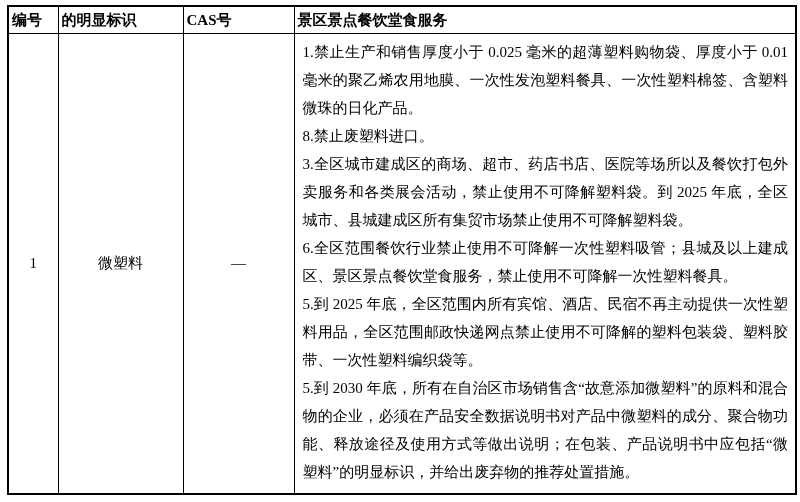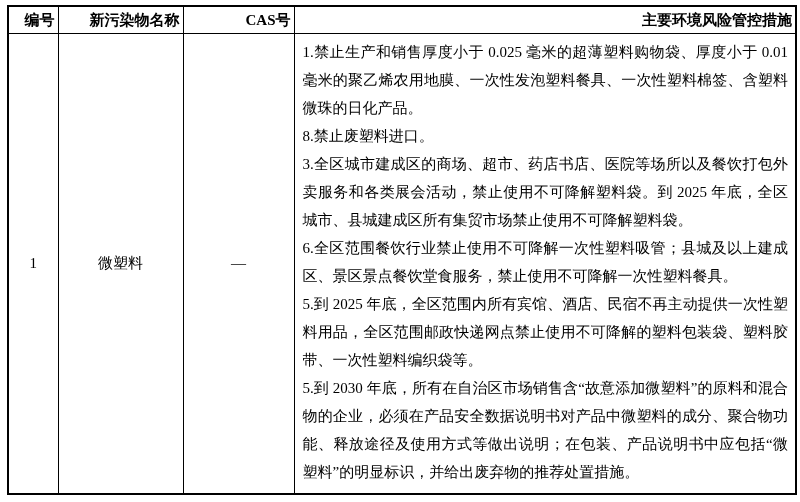--- a/index.html
+++ b/index.html
@@ -32,21 +32,21 @@
     box-sizing: border-box;
   }
   .col-id   { width: 50px;  }
   .col-name { width: 125px; }
   .col-cas  { width: 111px; }
   .col-meas { width: 502px; }
   .doc-table thead th {
     height: 27px;
     font-size: 15px;
     font-weight: bold;
-    text-align: right;
+    text-align: left;
     vertical-align: middle;
     padding: 2px 3px;
     line-height: 1.2;
   }
   .doc-table tbody td {
     font-size: 15px;
   }
   td.cell-center {
     text-align: center;
     vertical-align: middle;
@@ -74,23 +74,23 @@
 <table class="doc-table">
   <colgroup>
     <col class="col-id">
     <col class="col-name">
     <col class="col-cas">
     <col class="col-meas">
   </colgroup>
   <thead>
     <tr>
       <th>编号</th>
-      <th>新污染物名称</th>
+      <th>的明显标识</th>
       <th>CAS号</th>
-      <th>主要环境风险管控措施</th>
+      <th>景区景点餐饮堂食服务</th>
     </tr>
   </thead>
   <tbody>
     <tr>
       <td class="cell-center">1</td>
       <td class="cell-center">微塑料</td>
       <td class="cell-center">—</td>
       <td class="cell-measures">
         <p class="measure-paragraph">1.禁止生产和销售厚度小于 0.025 毫米的超薄塑料购物袋、厚度小于 0.01 毫米的聚乙烯农用地膜、一次性发泡塑料餐具、一次性塑料棉签、含塑料微珠的日化产品。</p>
         <p class="measure-paragraph">8.禁止废塑料进口。</p>

